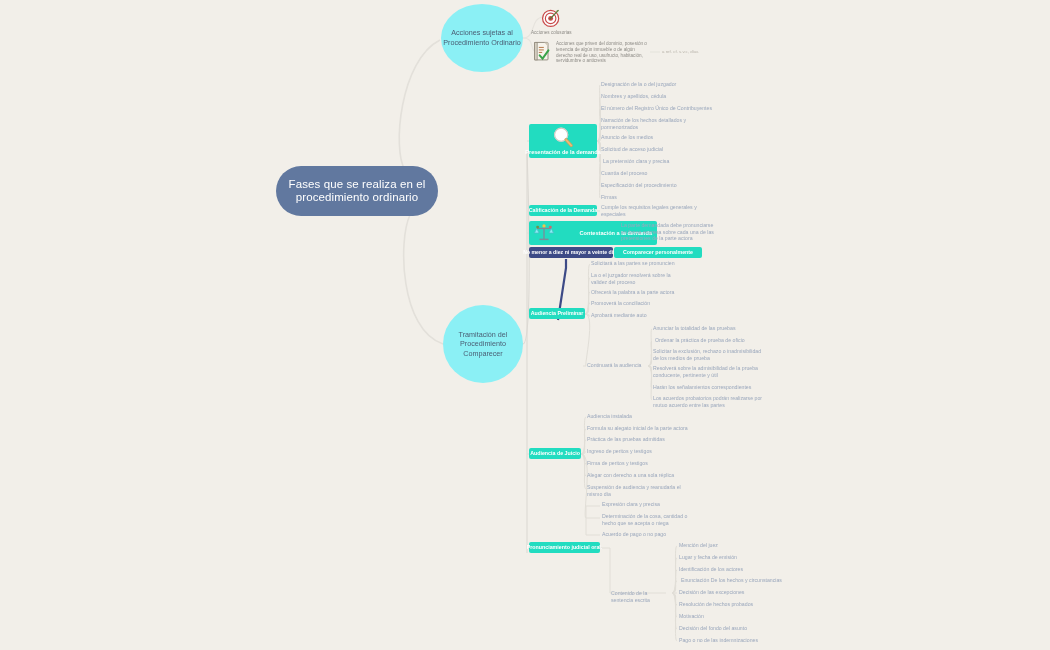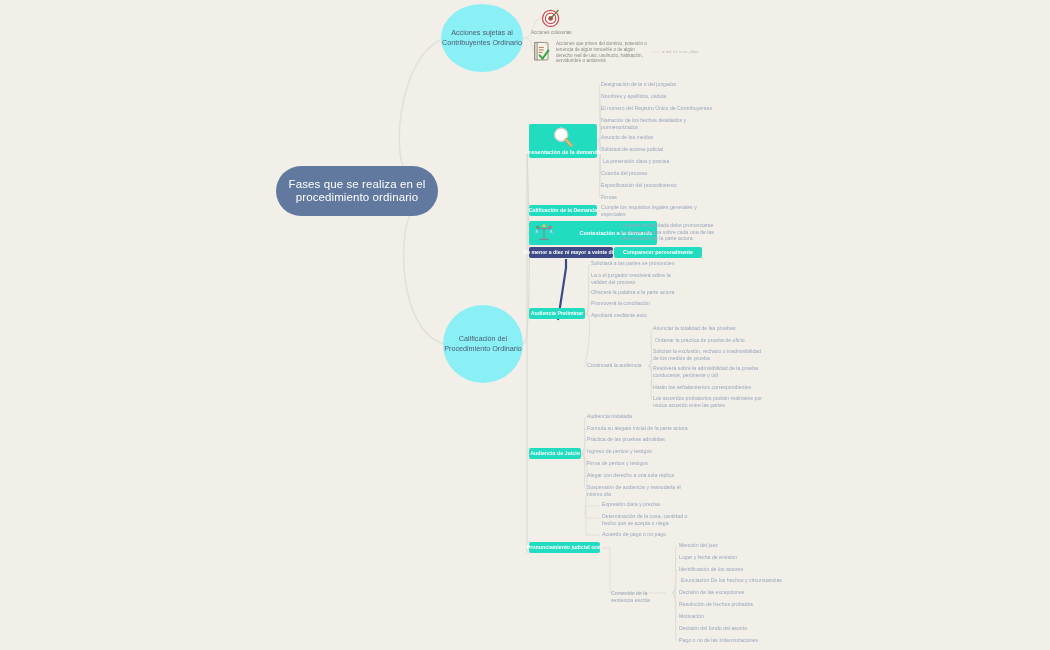--- a/index.html
+++ b/index.html
@@ -243,25 +243,25 @@
       <path d="M 672 593 C 679 593 673 629 677 629"></path>
       <path d="M 672 593 C 679 593 673 641 677 641"></path>
     </g>
   </svg>
 
   <div class="root-node" id="root-node">
     <span>Fases que se realiza en el procedimiento ordinario</span>
   </div>
 
   <div class="circle-node" id="node-acciones">
-    <span>Acciones sujetas al Contribuyentes Ordinario</span>
+    <span>Acciones sujetas al Procedimiento Ordinario</span>
   </div>
 
   <div class="circle-node" id="node-tramitacion">
-    <span>Calificación del Procedimiento Ordinario</span>
+    <span>Tramitación del Procedimiento Comparecer</span>
   </div>
 
   <div class="icon" id="icon-target">
     <svg viewBox="0 0 24 24" width="21" height="21">
       <circle cx="11" cy="13" r="9.2" fill="#fdfdfd" stroke="#c94a4a" stroke-width="1.4"></circle>
       <circle cx="11" cy="13" r="6" fill="#fff" stroke="#c94a4a" stroke-width="1.3"></circle>
       <circle cx="11" cy="13" r="2.8" fill="#c94a4a"></circle>
       <path d="M10 14 L20 3.5" stroke="#5a7a3a" stroke-width="1.4" fill="none"></path>
       <path d="M20 3.5 L17.5 4.2 L19.3 6" fill="#6e9247"></path>
     </svg>

